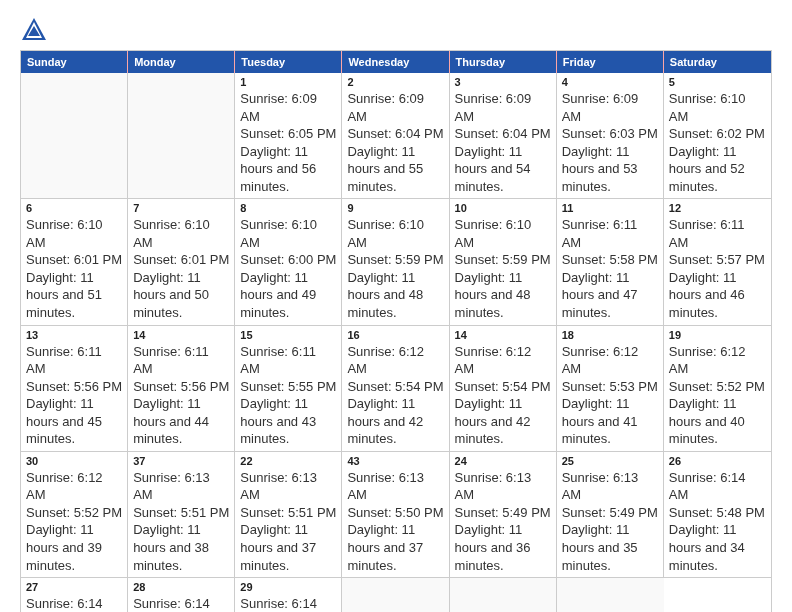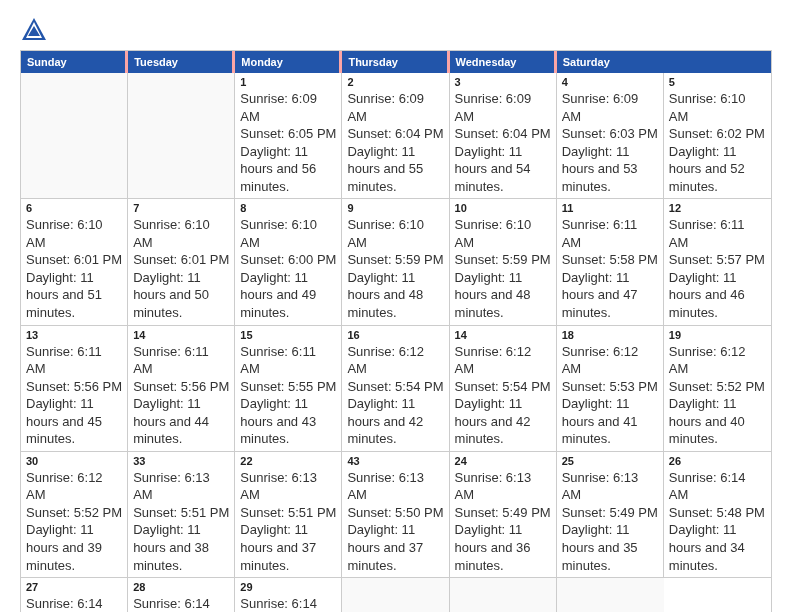--- a/index.html
+++ b/index.html
@@ -69,21 +69,21 @@
       display: grid;
       grid-template-columns: repeat(7, 1fr);
       background: #2255aa;
     }
     .cal-header-cell {
       color: #fff;
       font-size: 11px;
       font-weight: bold;
       padding: 5px 6px;
       text-align: left;
-      border-right: 3px solid #fca5a5;
+      border-right: 1px solid #fca5a5;
     }
     .cal-header-cell:last-child { border-right: none; }
     .cal-body {
       flex: 1;
       display: flex;
       flex-direction: column;
     }
     .cal-row {
       display: grid;
       grid-template-columns: repeat(7, 1fr);
@@ -131,24 +131,25 @@
     </div>
     <div class="title-block">
       <div class="month-year"></div>
       <div class="location"></div>
     </div>
   </div>
 
   <div class="calendar">
     <div class="cal-header">
     <div class="cal-header-cell">Sunday</div>
+        <div class="cal-header-cell">Monday</div>
         <div class="cal-header-cell">Tuesday</div>
-        <div class="cal-header-cell">Monday</div>
+        <div class="cal-header-cell">Wednesday</div>
         <div class="cal-header-cell">Thursday</div>
-        <div class="cal-header-cell">Wednesday</div>
+        <div class="cal-header-cell">Friday</div>
         <div class="cal-header-cell">Saturday</div>
       </div>
     <div class="cal-body">
     <div class="cal-row">
           <div class="cal-cell empty"></div>
           <div class="cal-cell empty"></div>
           <div class="cal-cell">
             <div class="day-num">1</div>
             <div class="cell-info" style="white-space: pre-line;">Sunrise: 6:09 AM
 Sunset: 6:05 PM
@@ -268,21 +269,21 @@
           </div>
         </div>
         <div class="cal-row">
           <div class="cal-cell">
             <div class="day-num">30</div>
             <div class="cell-info" style="white-space: pre-line;">Sunrise: 6:12 AM
 Sunset: 5:52 PM
 Daylight: 11 hours and 39 minutes.</div>
           </div>
           <div class="cal-cell">
-            <div class="day-num">33</div>
+            <div class="day-num">37</div>
             <div class="cell-info" style="white-space: pre-line;">Sunrise: 6:13 AM
 Sunset: 5:51 PM
 Daylight: 11 hours and 38 minutes.</div>
           </div>
           <div class="cal-cell">
             <div class="day-num">22</div>
             <div class="cell-info" style="white-space: pre-line;">Sunrise: 6:13 AM
 Sunset: 5:51 PM
 Daylight: 11 hours and 37 minutes.</div>
           </div>

